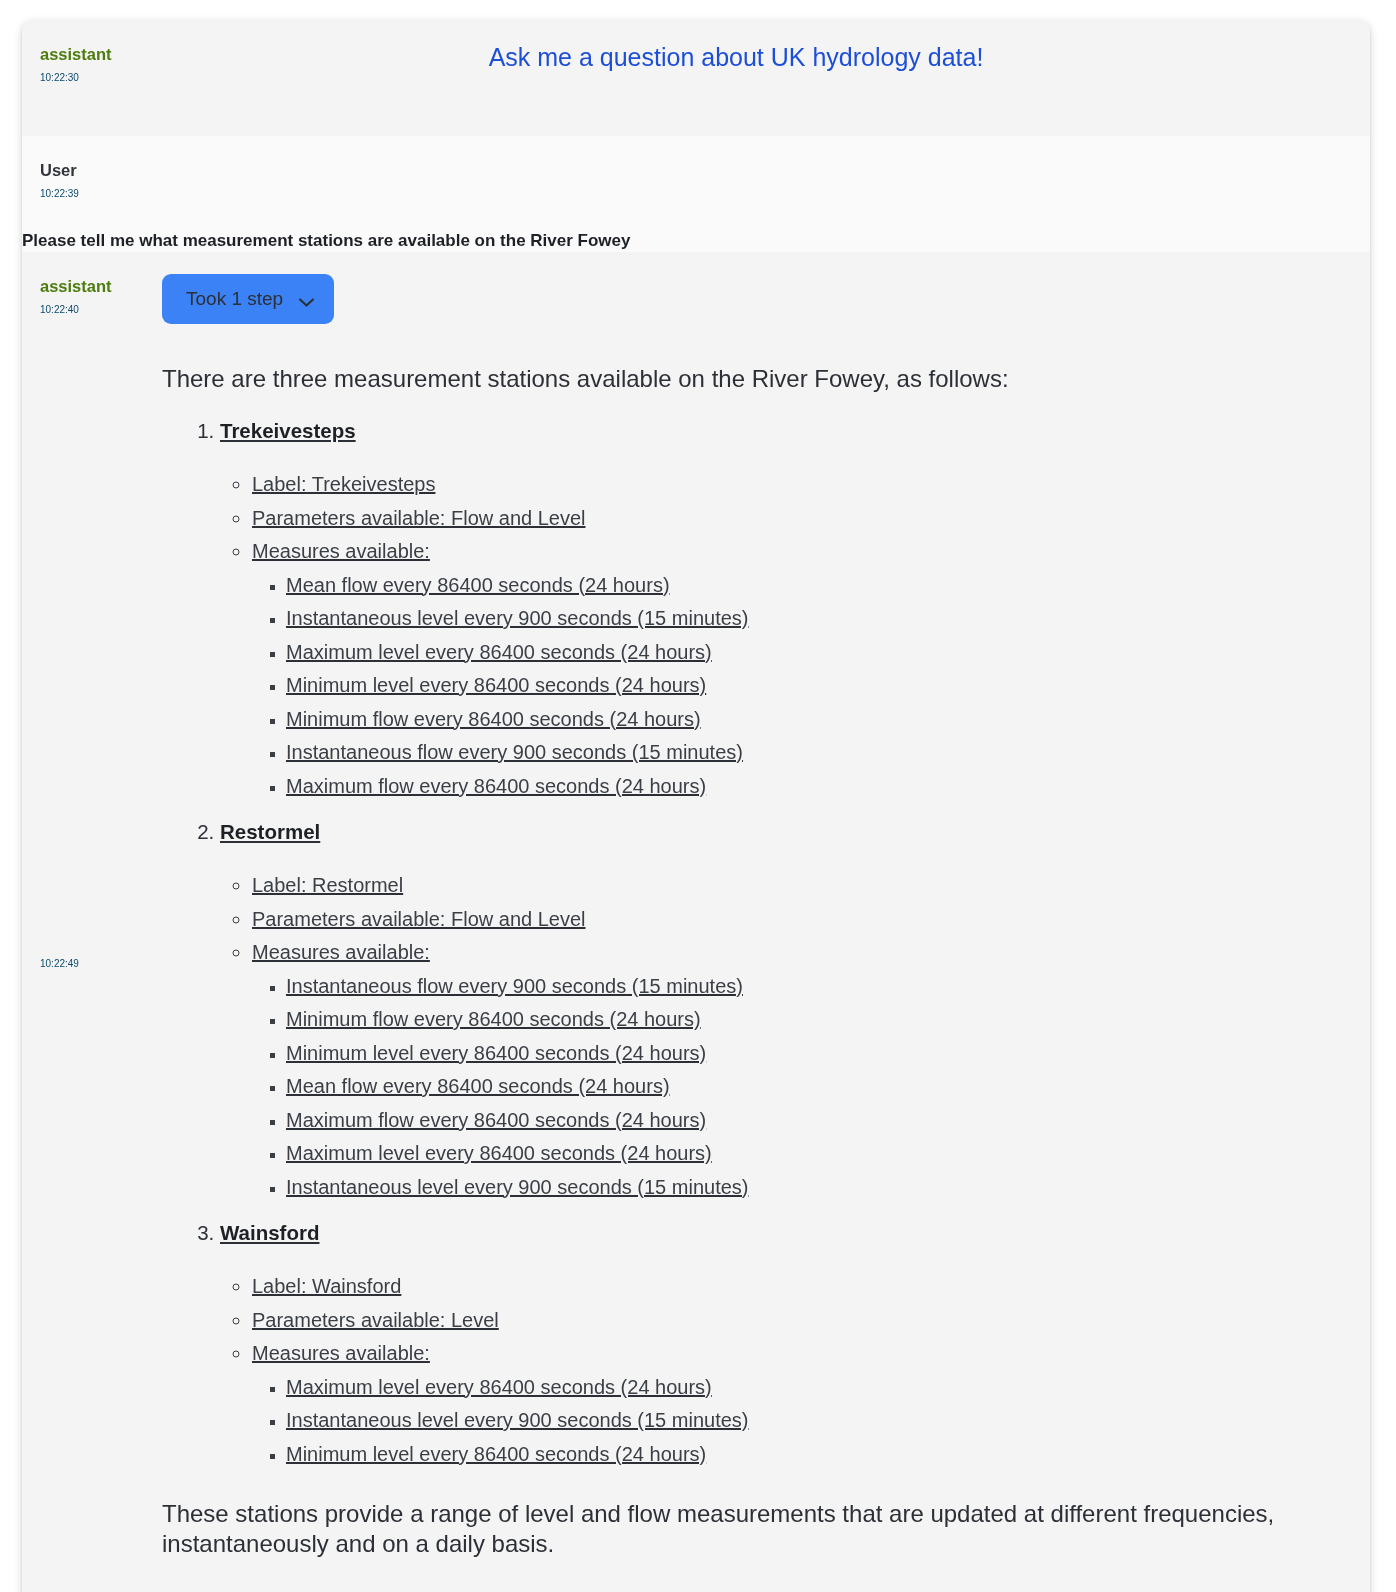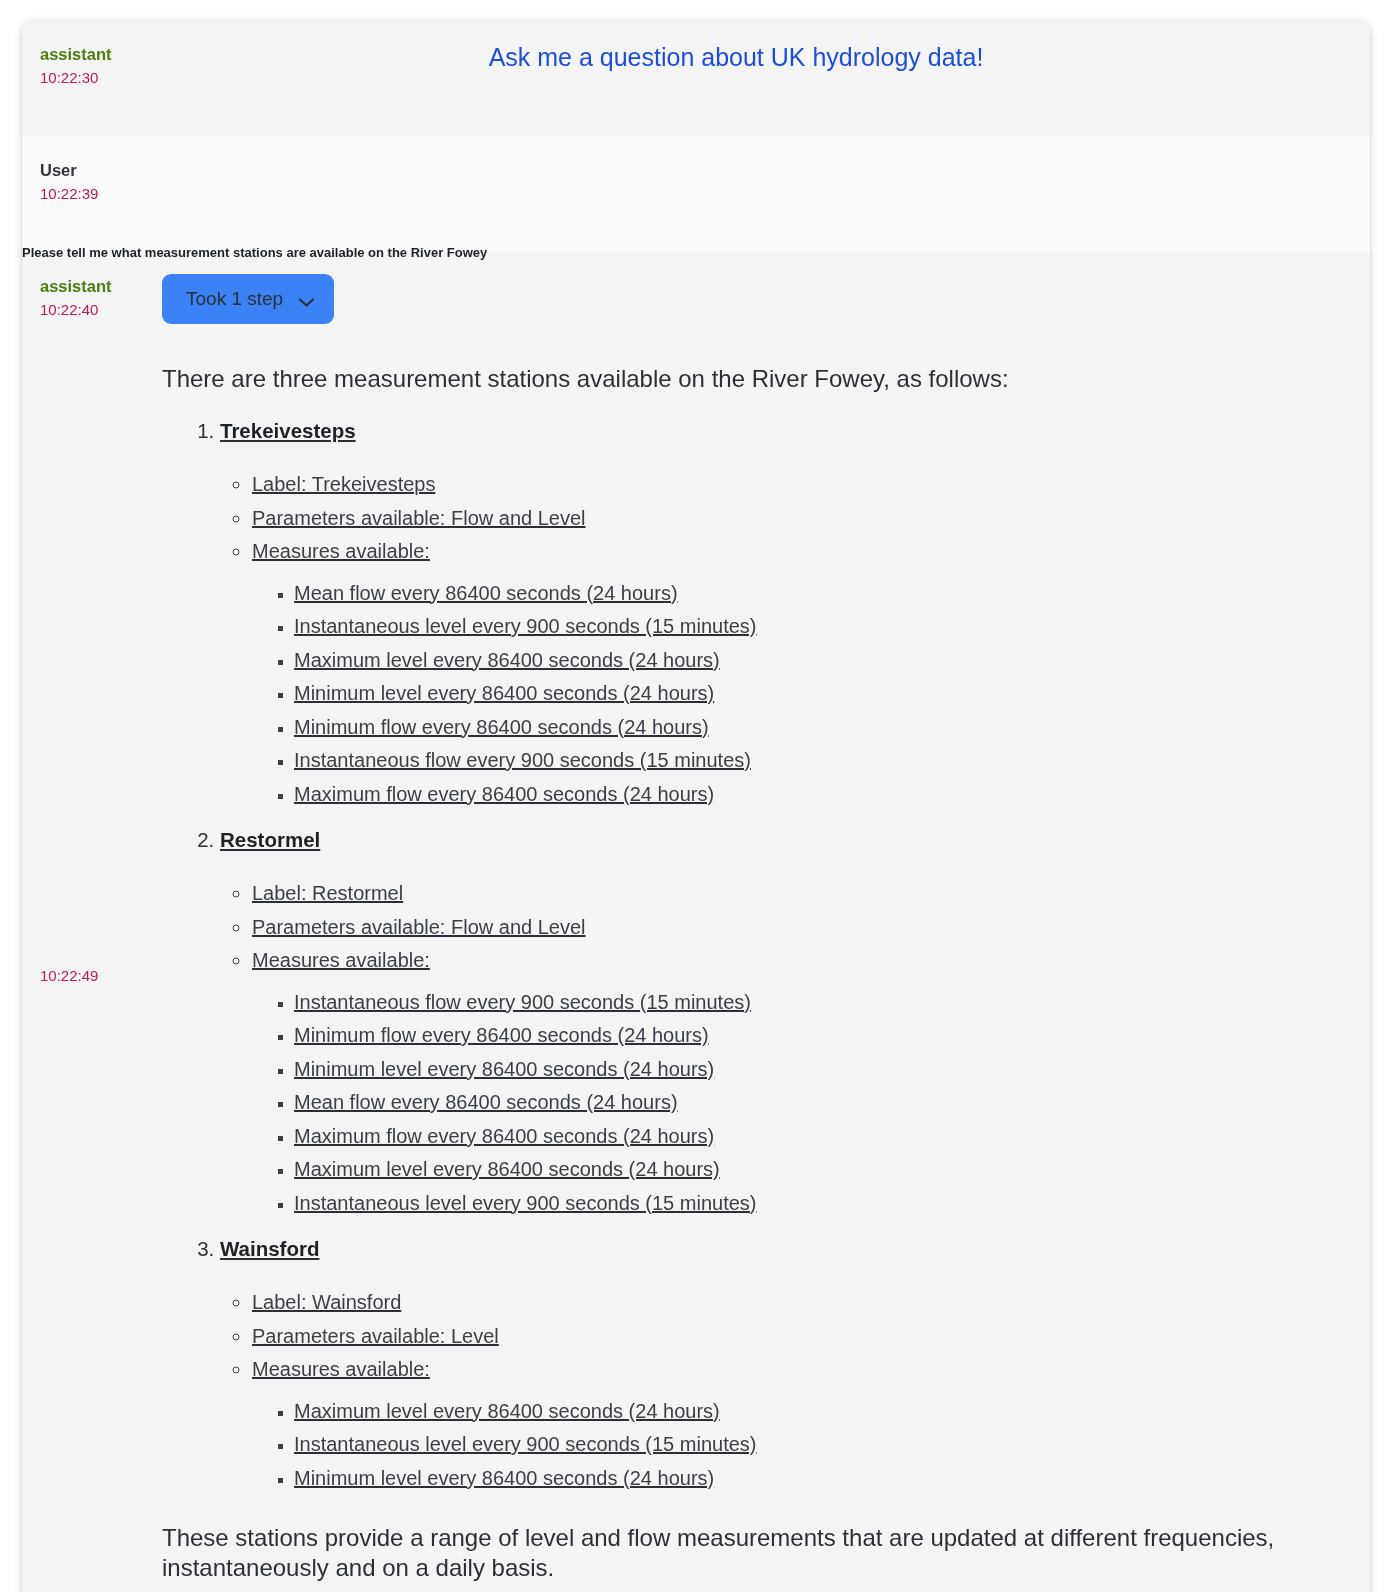--- a/index.html
+++ b/index.html
@@ -44,48 +44,47 @@
     box-sizing: border-box;
   }
   .role {
     font-size: 16.5px;
     line-height: 20px;
     font-weight: 700;
   }
   .role.assistant-role { color: #4d7c0f; }
   .role.user-role { color: #31353b; }
   .ts {
-    font-size: 15px;
+    font-size: 10px;
     line-height: 20px;
-    color: #be185d;
+    color: #0c4a6e;
     margin-top: 4px;
     font-weight: 400;
   }
 
   .body-col {
     flex: 1;
     padding-top: 22px;
     padding-right: 60px;
     padding-bottom: 22px;
     box-sizing: border-box;
     color: #2c3036;
   }
 
   .greeting-text {
     font-size: 25px;
     line-height: 30px;
     color: #1d4ed8;
     text-align: center;
   }
   .user-text {
-    font-size: 13px;
+    font-size: 17px;
     line-height: 30px;
     color: #1d2126;
     font-weight: 700;
-    margin-top: 12px;
   }
 
   .row-a { height: 116px; }
   .row-u { height: 116px; }
 
   
   .step-pill {
     display: inline-flex;
     align-items: center;
     gap: 16px;
@@ -160,21 +159,21 @@
     list-style: circle;
   }
   ul.level2 > li {
     font-size: 20px;
     line-height: 33.5px;
     color: #3a3f46;
     font-weight: 400;
   }
 
   ul.level3 {
-    margin: 8px;
+    margin: 0;
     padding-left: 34px;
     list-style: square;
   }
   ul.level3 > li {
     font-size: 20px;
     line-height: 33.5px;
     color: #3a3f46;
   }
   ul.level3 > li::marker { font-size: 16px; }
 </style>

